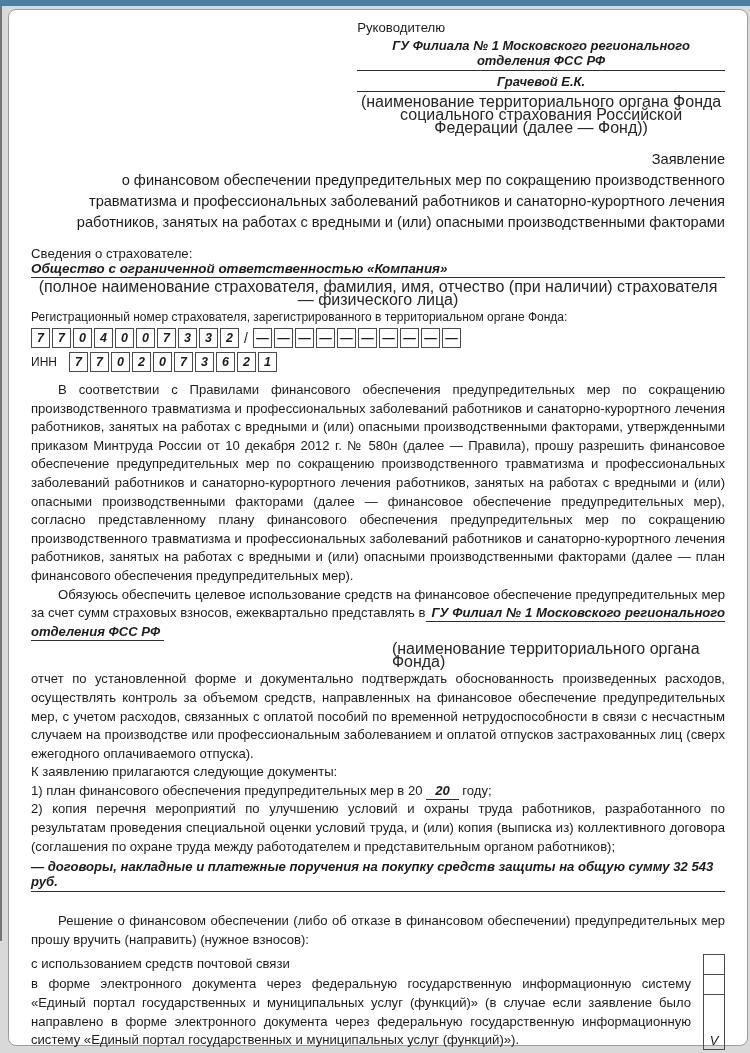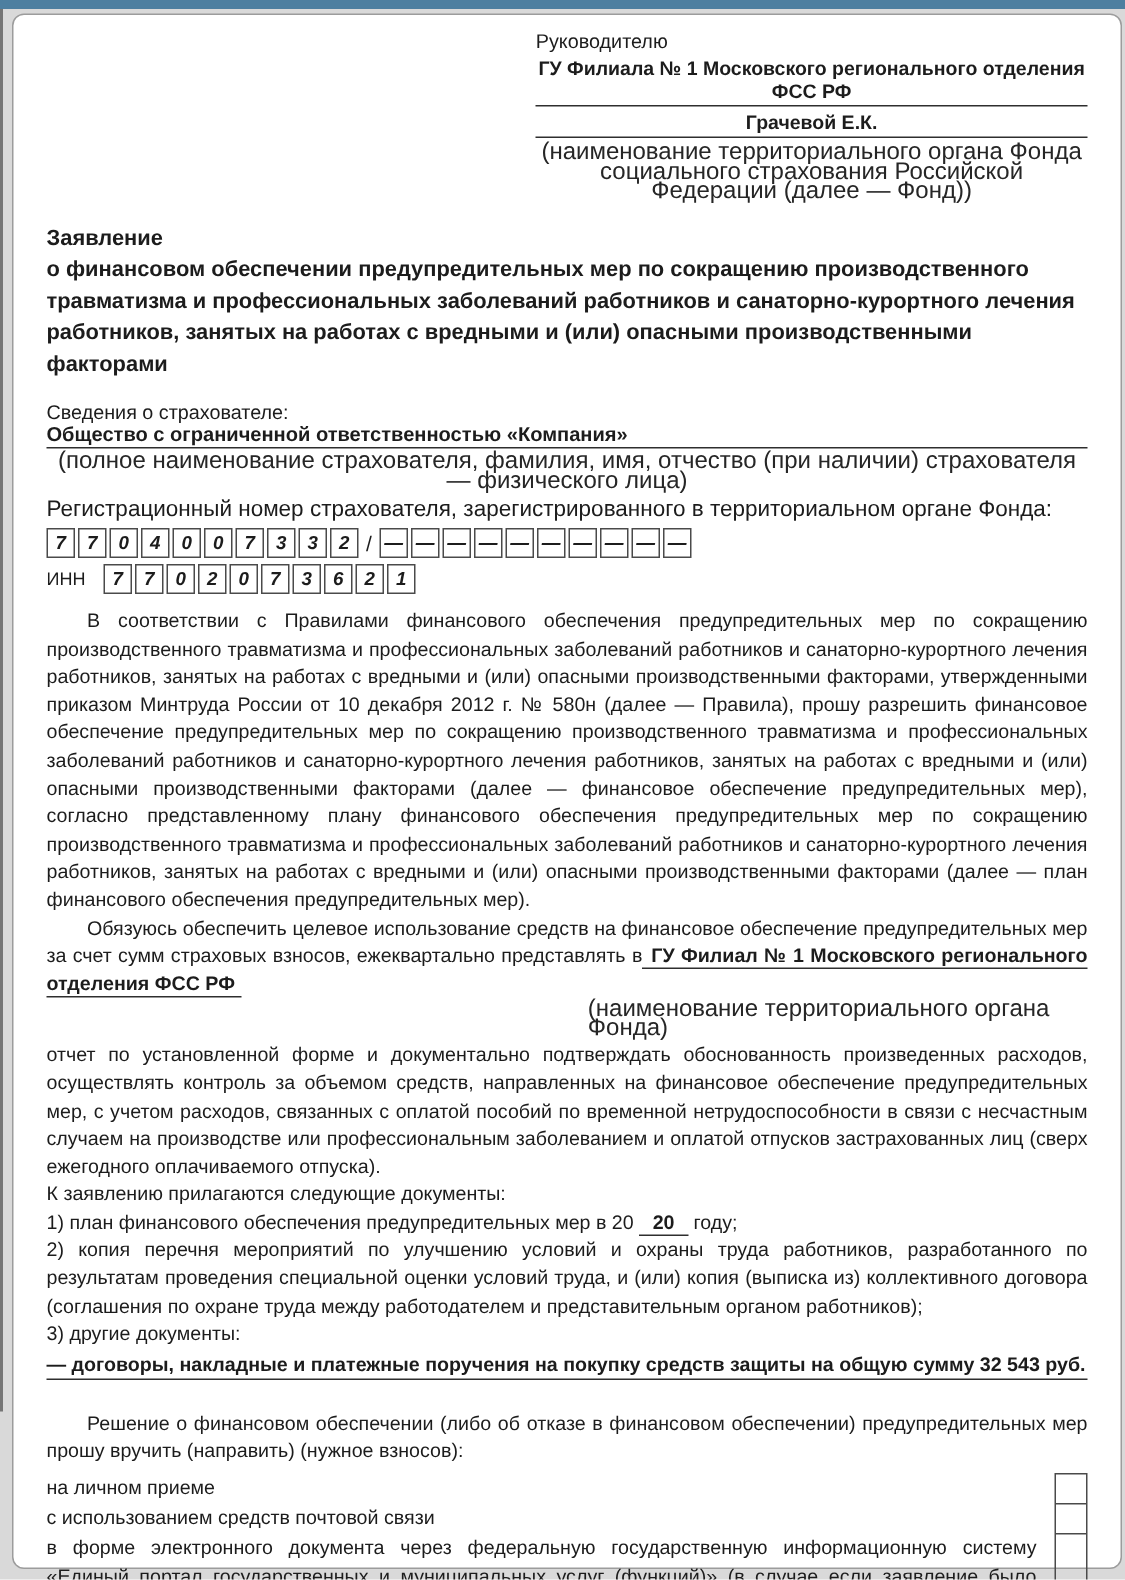--- a/index.html
+++ b/index.html
@@ -13,34 +13,34 @@
   }
   .topbar { position: absolute; top: 0; left: 0; width: 750px; height: 6px; background: #4d7fa0; }
   .left-edge { position: absolute; top: 6px; left: 0; width: 2px; height: 935px; background: #757575; }
   .page {
     position: absolute; left: 8px; top: 9px; width: 740px; height: 1037px;
     background: #ffffff; border: 1px solid #9c9c9c; border-radius: 8px;
     padding: 6px 22px 0 22px;
   }
   .fs13 { font-size: 13.2px; }
   .caption { font-size: 16px; color: #262626; line-height: 13px; }
-  .bi { font-weight: bold; }
+  .bi { font-weight: bold; font-style: italic; }
   .ul { border-bottom: 1.4px solid #2e2e2e; }
   
   .header-block { width: 53%; margin-left: 47%; }
   .hdr-to { font-size: 13.2px; margin-top: 4px; }
   .hdr-line { text-align: center; font-size: 13px; padding: 1px 0 2px 0; margin-top: 2px; }
   .hdr-caption { text-align: center; margin-top: 3px; }
   
-  .title { text-align: left; font-weight: bold; font-size: 14.6px; line-height: 21px; margin-top: 15px; }
+  .title { text-align: right; font-weight: normal; font-size: 14.6px; line-height: 21px; margin-top: 15px; }
   
   .insured-label { margin-top: 13px; }
   .insured-name { font-size: 13.4px; padding-bottom: 1px; display: block; }
   .insured-caption { text-align: center; margin-top: 2px; }
-  .reg-label { font-size: 15px; margin-top: 4px; }
+  .reg-label { font-size: 12px; margin-top: 4px; }
   .boxrow { display: flex; align-items: center; margin-top: 4px; }
   .cells { display: flex; }
   .cell {
     width: 19px; height: 20px; border: 1.2px solid #4a4a4a; margin-right: 2px;
     display: flex; align-items: center; justify-content: center;
     font-size: 12.5px; font-style: italic; font-weight: bold;
   }
   .slash { margin: 0 5px 0 3px; font-size: 14px; }
   .inn-label { margin-right: 12px; font-size: 12px; }
   
@@ -134,28 +134,26 @@
 
   <p class="para ind p1">В соответствии с Правилами финансового обеспечения предупредительных мер по сокращению производственного травматизма и профессиональных заболеваний работников и санаторно-курортного лечения работников, занятых на работах с вредными и (или) опасными производственными факторами, утвержденными приказом Минтруда России от 10 декабря 2012 г. № 580н (далее — Правила), прошу разрешить финансовое обеспечение предупредительных мер по сокращению производственного травматизма и профессиональных заболеваний работников и санаторно-курортного лечения работников, занятых на работах с вредными и (или) опасными производственными факторами (далее — финансовое обеспечение предупредительных мер), согласно представленному плану финансового обеспечения предупредительных мер по сокращению производственного травматизма и профессиональных заболеваний работников и санаторно-курортного лечения работников, занятых на работах с вредными и (или) опасными производственными факторами (далее — план финансового обеспечения предупредительных мер).</p>
 
   <p class="para ind"><span>Обязуюсь обеспечить целевое использование средств на финансовое обеспечение предупредительных мер за счет сумм страховых взносов, ежеквартально представлять в</span><span class="bi ul org-inline">ГУ Филиал № 1 Московского регионального отделения ФСС РФ</span></p>
   <div class="org-caption caption">(наименование территориального органа Фонда)</div>
   <p class="para">отчет по установленной форме и документально подтверждать обоснованность произведенных расходов, осуществлять контроль за объемом средств, направленных на финансовое обеспечение предупредительных мер, с учетом расходов, связанных с оплатой пособий по временной нетрудоспособности в связи с несчастным случаем на производстве или профессиональным заболеванием и оплатой отпусков застрахованных лиц (сверх ежегодного оплачиваемого отпуска).</p>
 
   <p class="para">К заявлению прилагаются следующие документы:</p>
   <p class="para"><span>1) план финансового обеспечения предупредительных мер в 20</span> <span class="bi ul year-blank">20</span> <span>году;</span></p>
   <p class="para">2) копия перечня мероприятий по улучшению условий и охраны труда работников, разработанного по результатам проведения специальной оценки условий труда, и (или) копия (выписка из) коллективного договора (соглашения по охране труда между работодателем и представительным органом работников);</p>
-  <p class="para">3) другие документы:</p>
   <span class="doc-ul bi ul">— договоры, накладные и платежные поручения на покупку средств защиты на общую сумму 32 543 руб.</span>
 
   <p class="para ind decision">Решение о финансовом обеспечении (либо об отказе в финансовом обеспечении) предупредительных мер прошу вручить (направить) (нужное взносов):</p>
 
   <div class="options">
     <div class="opt-left">
-      <div>на личном приеме</div>
       <div>с использованием средств почтовой связи</div>
       <div class="opt3">в форме электронного документа через федеральную государственную информационную систему «Единый портал государственных и муниципальных услуг (функций)» (в случае если заявление было направлено в форме электронного документа через федеральную государственную информационную систему «Единый портал государственных и муниципальных услуг (функций)»).</div>
     </div>
     <div class="chk-col">
       <div class="chk-cell"></div>
       <div class="chk-cell"></div>
       <div class="chk-cell-tall">V</div>
     </div>
   </div>
 

